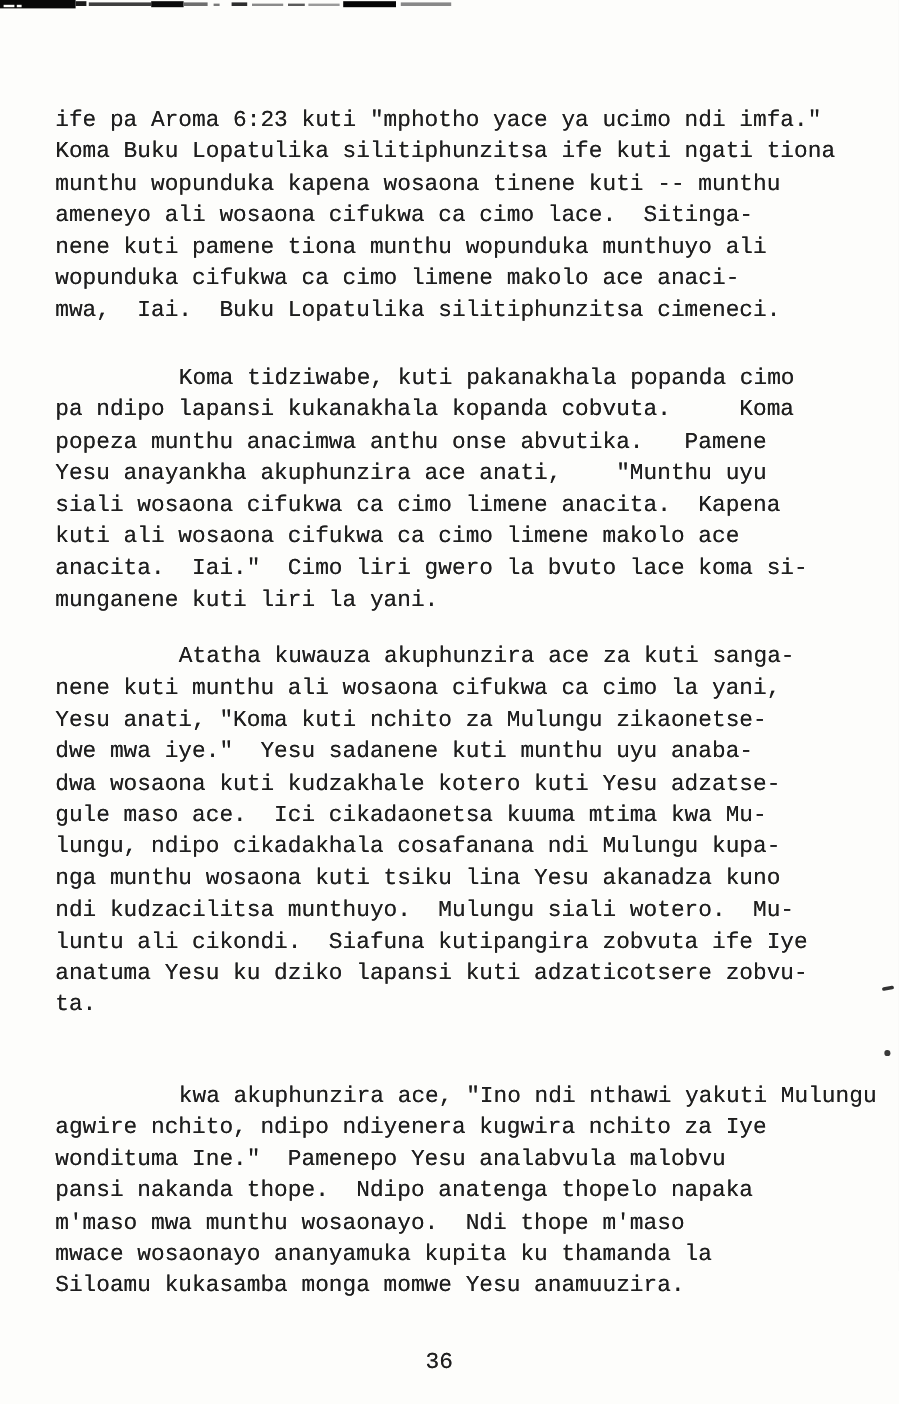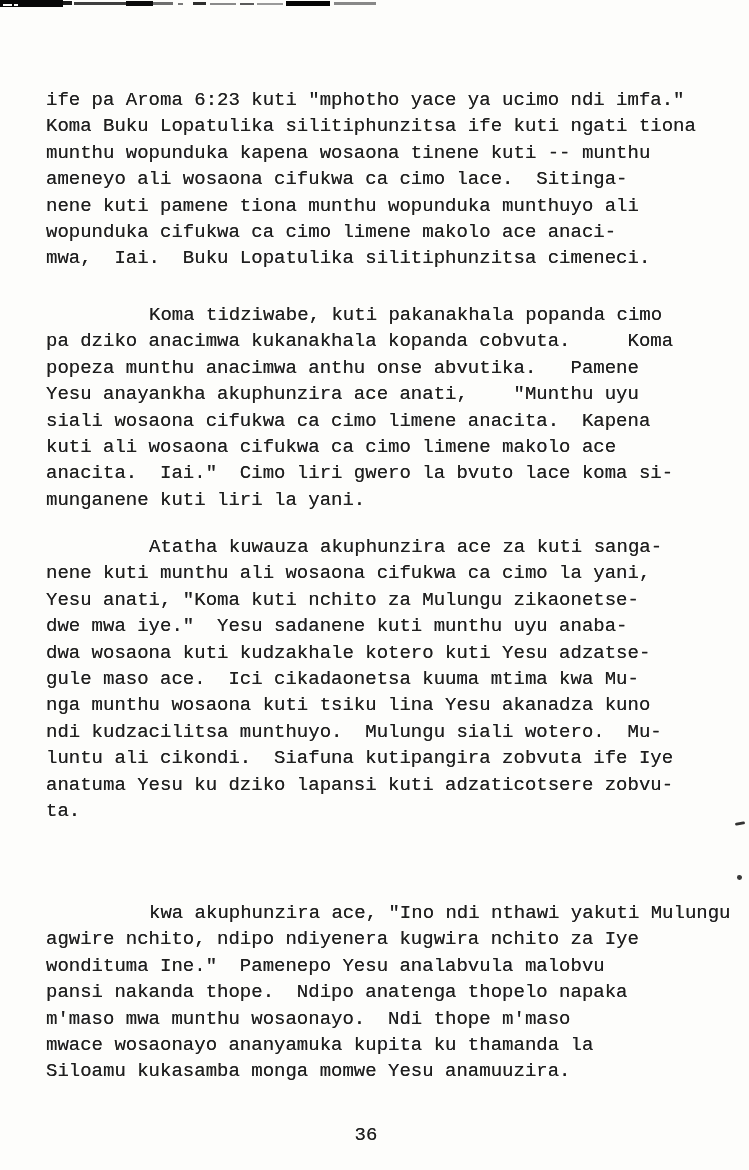--- a/index.html
+++ b/index.html
@@ -87,35 +87,36 @@
       <div class="line">ife pa Aroma 6:23 kuti "mphotho yace ya ucimo ndi imfa."</div>
       <div class="line">Koma Buku Lopatulika silitiphunzitsa ife kuti ngati tiona</div>
       <div class="line">munthu wopunduka kapena wosaona tinene kuti -- munthu</div>
       <div class="line">ameneyo ali wosaona cifukwa ca cimo lace.  Sitinga-</div>
       <div class="line">nene kuti pamene tiona munthu wopunduka munthuyo ali</div>
       <div class="line">wopunduka cifukwa ca cimo limene makolo ace anaci-</div>
       <div class="line">mwa,  Iai.  Buku Lopatulika silitiphunzitsa cimeneci.</div>
     </div>
   <div class="para p2 indented">
       <div class="line">Koma tidziwabe, kuti pakanakhala popanda cimo</div>
-      <div class="line">pa dziko anacimwa kukanakhala kopanda cobvuta.     Koma</div>
+      <div class="line">pa ndipo lapansi kukanakhala kopanda cobvuta.     Koma</div>
       <div class="line">popeza munthu anacimwa anthu onse abvutika.   Pamene</div>
       <div class="line">Yesu anayankha akuphunzira ace anati,    "Munthu uyu</div>
       <div class="line">siali wosaona cifukwa ca cimo limene anacita.  Kapena</div>
       <div class="line">kuti ali wosaona cifukwa ca cimo limene makolo ace</div>
       <div class="line">anacita.  Iai."  Cimo liri gwero la bvuto lace koma si-</div>
       <div class="line">munganene kuti liri la yani.</div>
     </div>
   <div class="para p3 indented">
       <div class="line">Atatha kuwauza akuphunzira ace za kuti sanga-</div>
       <div class="line">nene kuti munthu ali wosaona cifukwa ca cimo la yani,</div>
       <div class="line">Yesu anati, "Koma kuti nchito za Mulungu zikaonetse-</div>
       <div class="line">dwe mwa iye."  Yesu sadanene kuti munthu uyu anaba-</div>
       <div class="line">dwa wosaona kuti kudzakhale kotero kuti Yesu adzatse-</div>
       <div class="line">gule maso ace.  Ici cikadaonetsa kuuma mtima kwa Mu-</div>
+      <div class="line">lungu, ndipo cikadakhala cosafanana ndi Mulungu kupa-</div>
       <div class="line">nga munthu wosaona kuti tsiku lina Yesu akanadza kuno</div>
       <div class="line">ndi kudzacilitsa munthuyo.  Mulungu siali wotero.  Mu-</div>
       <div class="line">luntu ali cikondi.  Siafuna kutipangira zobvuta ife Iye</div>
       <div class="line">anatuma Yesu ku dziko lapansi kuti adzaticotsere zobvu-</div>
       <div class="line">ta.</div>
     </div>
   <div class="para p4 indented">
       <div class="line">kwa akuphunzira ace, "Ino ndi nthawi yakuti Mulungu</div>
       <div class="line">agwire nchito, ndipo ndiyenera kugwira nchito za Iye</div>
       <div class="line">wondituma Ine."  Pamenepo Yesu analabvula malobvu</div>

